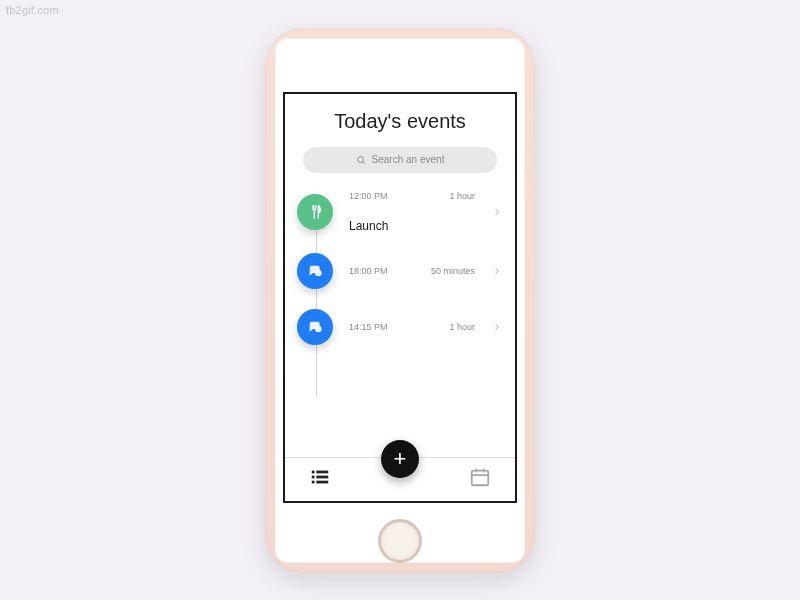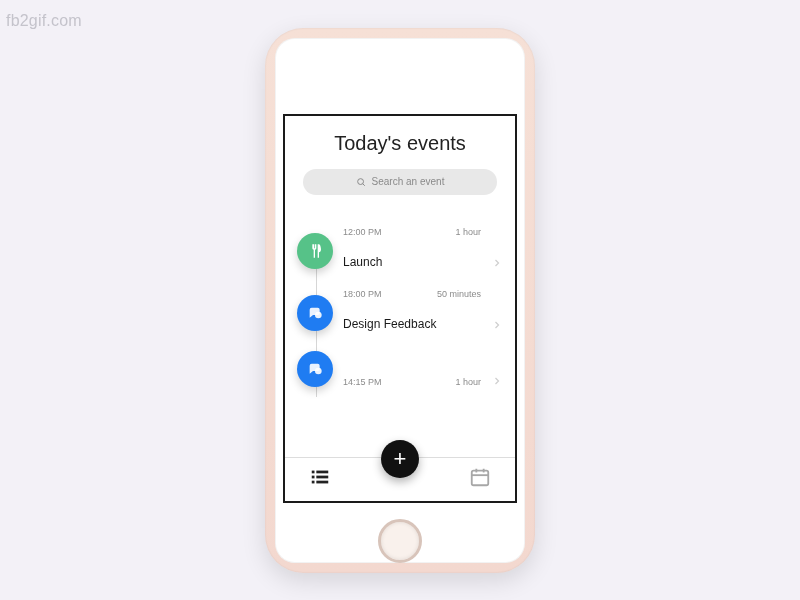--- a/index.html
+++ b/index.html
@@ -14,23 +14,23 @@
   .phone {
     width: 270px; height: 545px;
     border-radius: 38px;
     background: linear-gradient(180deg,#f6e0d6 0%,#f3d8cf 100%);
     padding: 10px 10px 10px 10px;
     box-shadow: 0 8px 24px rgba(0,0,0,.12), inset 0 0 2px rgba(0,0,0,.1);
     position: relative;
   }
   .phone-inner {
     width: 100%; height: 100%;
-    border-radius: 20px;
+    border-radius: 13px;
     background: #fff;
-    padding: 76px 8px 60px 8px;
+    padding: 54px 8px 60px 8px;
     position: relative;
     box-shadow: inset 0 0 0 1px rgba(0,0,0,.05);
   }
   .speaker {
     position: absolute; top: 30px; left: 50%; transform: translateX(-50%);
     width: 44px; height: 6px; border-radius: 3px; background: #3a3a3a;
   }
   .camera {
     position: absolute; top: 28px; left: 50%; transform: translateX(-52px);
     width: 8px; height: 8px; border-radius: 50%; background: #444;
@@ -55,41 +55,41 @@
     overflow: hidden;
   }
 
   .title {
     text-align: center;
     font-size: 20px; font-weight: 400;
     padding: 16px 0 8px;
   }
 
   .search {
-    margin: 6px 18px 18px;
+    margin: 6px 18px 4px;
     height: 26px;
     border-radius: 14px;
     background: #e8e8e8;
     display: flex; align-items: center; justify-content: center;
     font-size: 10px; color: #8a8a8a;
     gap: 6px;
   }
   .search svg { flex: 0 0 auto; }
 
   .list {
     flex: 1; overflow: hidden;
     padding: 4px 12px 0 12px;
     position: relative;
   }
   .timeline-line {
     position: absolute; left: 31px; top: 32px; bottom: 60px;
     width: 1px; background: #d6d6d6;
   }
   .event {
-    display: flex; align-items: flex-end; gap: 10px;
+    display: flex; align-items: center; gap: 16px;
     padding: 10px 0;
     position: relative;
   }
   .bubble {
     width: 36px; height: 36px; border-radius: 50%;
     display: flex; align-items: center; justify-content: center;
     color: #fff; flex: 0 0 auto;
     box-shadow: 0 4px 8px rgba(0,0,0,.18);
     z-index: 1;
   }
@@ -112,22 +112,22 @@
     background: #111; color: #fff;
     display: flex; align-items: center; justify-content: center;
     font-size: 22px; font-weight: 300;
     box-shadow: 0 4px 10px rgba(0,0,0,.3);
   }
   .tab-icon { color: #222; }
   .tab-icon.inactive { color: #a7a7a7; }
 
   .watermark {
     position: fixed; top: 4px; left: 6px;
-    font-size: 16px; color: rgba(150,150,160,.5);
-    letter-spacing: .2px; pointer-events: none; margin-top: 8px;
+    font-size: 11px; color: rgba(150,150,160,.5);
+    letter-spacing: .2px; pointer-events: none;
   }
 </style>
 </head>
 <body>
 
 <div class="watermark">fb2gif.com</div>
 
 <div class="phone">
   <div class="sensor"></div>
   <div class="camera"></div>
@@ -172,21 +172,20 @@
             <svg width="16" height="16" viewBox="0 0 24 24" fill="#fff">
                 <path d="M4 4h12a3 3 0 0 1 3 3v5a3 3 0 0 1-3 3H9l-5 4V7a3 3 0 0 1 3-3z" opacity=".9"></path>
                 <circle cx="17" cy="15" r="5" fill="#fff" opacity=".9"></circle>
               </svg>
           </div>
           <div class="ev-body">
             <div class="ev-top">
               <span>18:00 PM</span>
               <span>50 minutes</span>
             </div>
-            <div class="ev-title">Design Feedback</div>
           </div>
           <svg class="chev" width="12" height="12" viewBox="0 0 24 24" fill="none" stroke="currentColor" stroke-width="2.5">
               <polyline points="9 6 15 12 9 18"></polyline>
             </svg>
         </div>
 
         <div class="event">
           <div class="bubble blue">
             <svg width="16" height="16" viewBox="0 0 24 24" fill="#fff">
                 <path d="M4 4h12a3 3 0 0 1 3 3v5a3 3 0 0 1-3 3H9l-5 4V7a3 3 0 0 1 3-3z" opacity=".9"></path>

